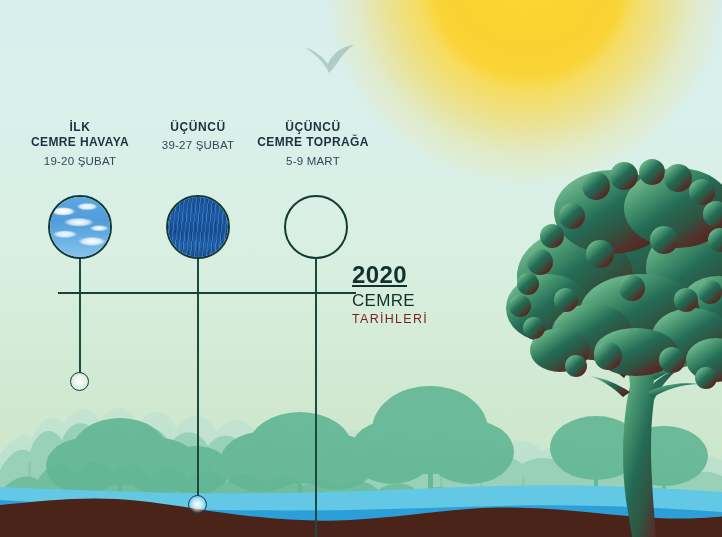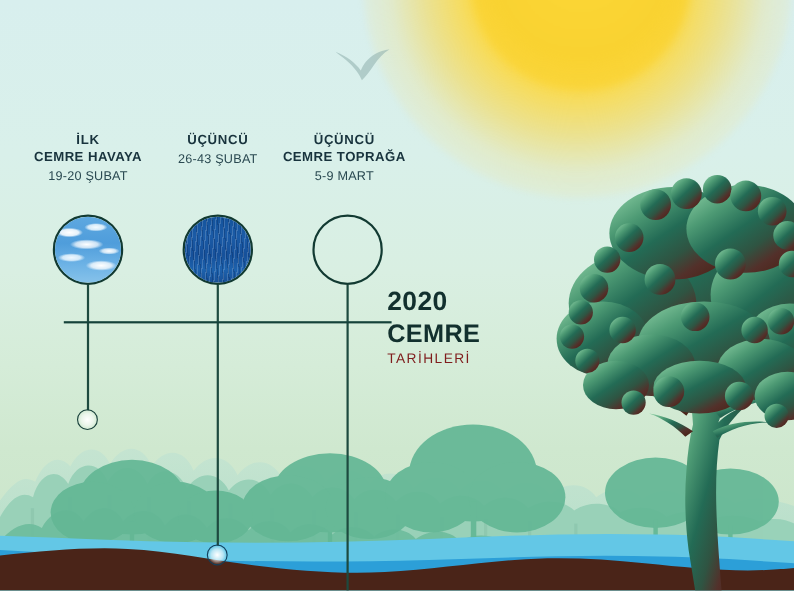--- a/index.html
+++ b/index.html
@@ -160,25 +160,26 @@
     color:#15302f;
     text-align:left;
   }
   #title-block .year{
     display:block;
     font-size:24px;
     font-weight:bold;
     letter-spacing:.4px;
     line-height:1.05;
     color:#12302e;
+    text-decoration:underline;
   }
   #title-block .word{
     display:block;
-    font-size:23px;
-    font-weight:bold;
+    font-size:17px;
+    font-weight:normal;
     letter-spacing:.3px;
     line-height:1.12;
     margin-top:4px;
     color:#12302e;
   }
   #title-block .sub{
     display:block;
     font-size:12.5px;
     font-weight:normal;
     letter-spacing:1.3px;
@@ -388,21 +389,21 @@
     </div>
     <div class="photo-circle" style="left:48px; top:195px;">
       <div class="tex-air"></div>
     </div>
     <div class="stem" style="left:79px; top:259px; height:33px;"></div>
     <div class="stem" style="left:79px; top:292px; height:81px;"></div>
     <div class="marker" style="left:70px; top:372px;"></div>
 
     <div class="node-label" style="left:113px; top:120px;">
       <span class="t1">ÜÇÜNCÜ</span>
-      <span class="t3">26-43 ŞUBAT</span>
+      <span class="t3">39-27 ŞUBAT</span>
     </div>
     <div class="photo-circle" style="left:166px; top:195px;">
       <div class="tex-water"></div>
     </div>
     <div class="stem" style="left:197px; top:259px; height:33px;"></div>
     <div class="stem" style="left:197px; top:292px; height:204px;"></div>
     <div class="marker on-water" style="left:188px; top:495px;"></div>
 
     <div class="node-label" style="left:228px; top:120px;">
       <span class="t1">ÜÇÜNCÜ</span>

